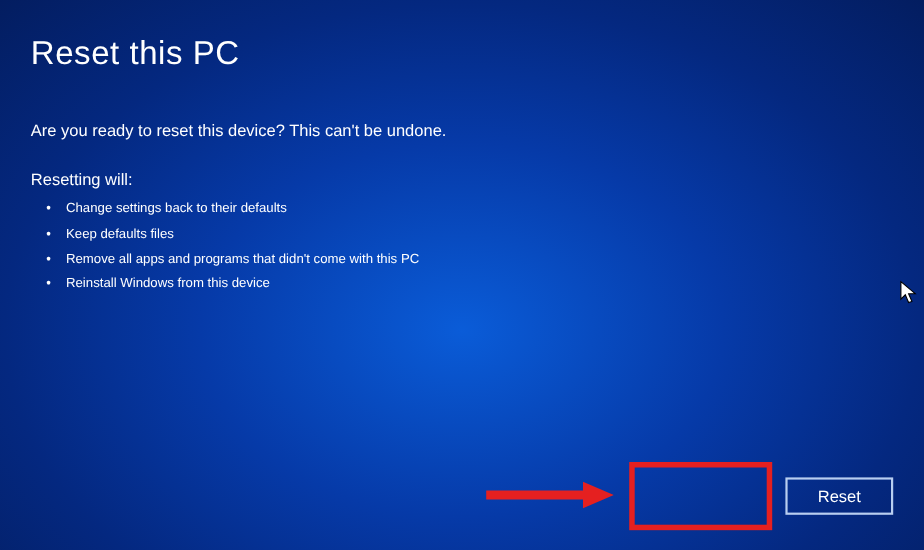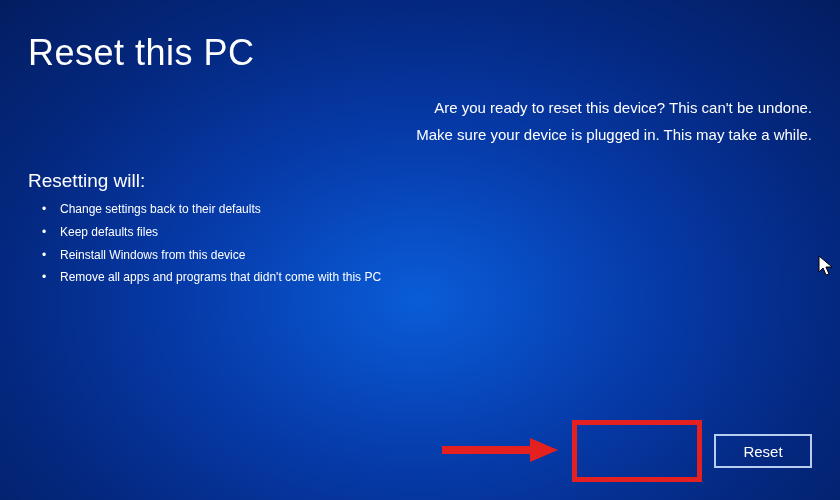--- a/index.html
+++ b/index.html
@@ -13,33 +13,32 @@
       background: radial-gradient(ellipse at 50% 60%, #0a5cd8 0%, #063aa8 40%, #042880 70%, #031d60 100%);
       font-family: "Segoe UI", "Segoe UI Light", Arial, sans-serif;
       color: #ffffff;
       overflow: hidden;
       position: relative;
     }
     .content {
       padding: 32px 28px;
     }
     .title {
-      font-size: 36px;
+      font-size: 30px;
       font-weight: 300;
-      margin-bottom: 20px;
+      margin-bottom: 40px;
       letter-spacing: 0.5px;
     }
     .intro-line {
       font-size: 15px;
       font-weight: 400;
       line-height: 1.8;
-      text-align: right;
     }
     .subheading {
-      font-size: 19px;
+      font-size: 15px;
       font-weight: 400;
       margin-top: 22px;
       margin-bottom: 6px;
     }
     .bullet-list {
       list-style: none;
       padding-left: 18px;
     }
     .bullet-list li {
       font-size: 12px;
@@ -102,29 +101,28 @@
       pointer-events: none;
     }
   </style>
 </head>
 <body>
 
 <div class="content">
   <h1 class="title">Reset this PC</h1>
 
   <p class="intro-line">Are you ready to reset this device? This can't be undone.</p>
-  <p class="intro-line">Make sure your device is plugged in. This may take a while.</p>
 
   <p class="subheading">Resetting will:</p>
 
   <ul class="bullet-list">
     <li>Change settings back to their defaults</li>
     <li>Keep defaults files</li>
+    <li>Remove all apps and programs that didn't come with this PC</li>
     <li>Reinstall Windows from this device</li>
-    <li>Remove all apps and programs that didn't come with this PC</li>
   </ul>
 </div>
 
 <div class="button-row">
   <button class="btn">Reset</button>
 </div>
 
 <div class="highlight-box reset-highlight"></div>
 
 <svg class="arrow" viewBox="0 0 120 28">

